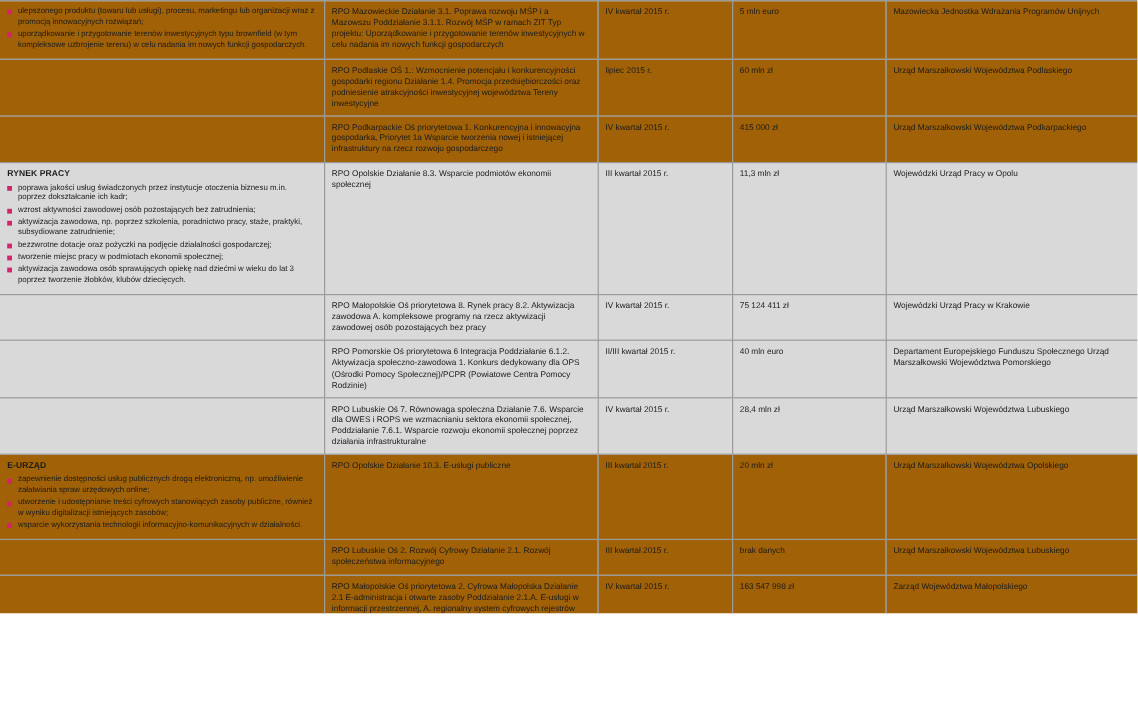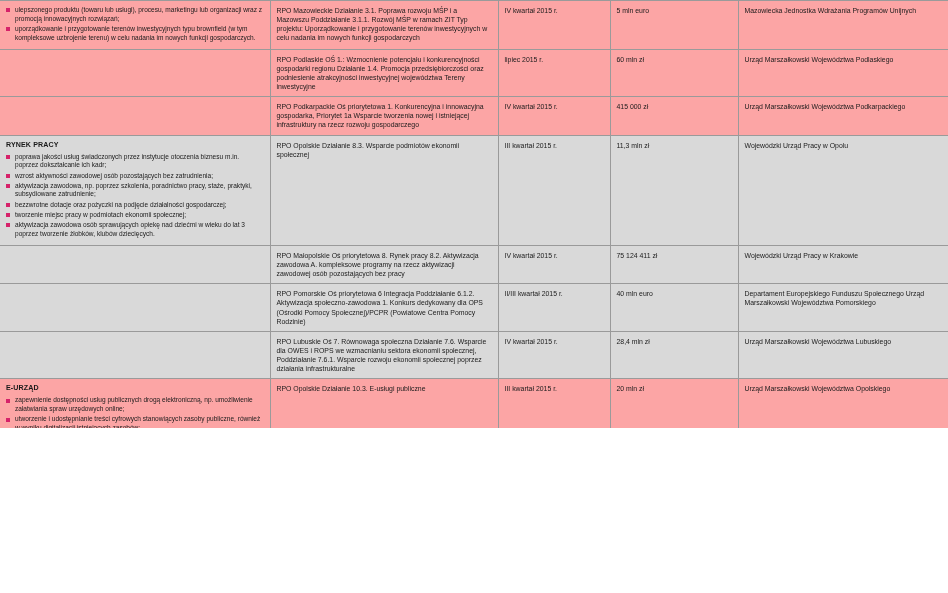--- a/index.html
+++ b/index.html
@@ -10,21 +10,21 @@
   body {
     width: 948px;
     height: 593px;
     overflow: hidden;
     font-family: "Liberation Sans", sans-serif;
     color: #1a1a1a;
   }
   .page {
     position: relative;
     width: 948px;
-    height: 428px;
+    height: 511px;
     overflow: hidden;
   }
   table.matrix {
     width: 948px;
     border-collapse: collapse;
     table-layout: fixed;
   }
   table.matrix td {
     vertical-align: top;
     border-top: 1px solid #9a9a9a;
@@ -59,21 +59,21 @@
     font-size: 6.9px;
   }
   td.inst {
     border-right: none;
     font-size: 6.9px;
   }
   tr.shaded td {
     background: #d9d9d9;
   }
   tr.plain td {
-    background: #fca5a5;
+    background: #a16207;
   }
 
   .theme-title {
     font-weight: bold;
     font-size: 7.1px;
     letter-spacing: 0.1px;
     margin: 0 0 3px 0;
     text-transform: uppercase;
     line-height: 1.28;
   }

